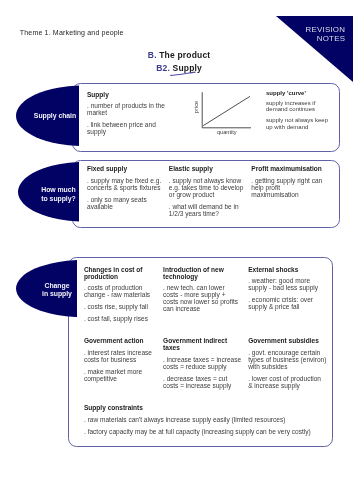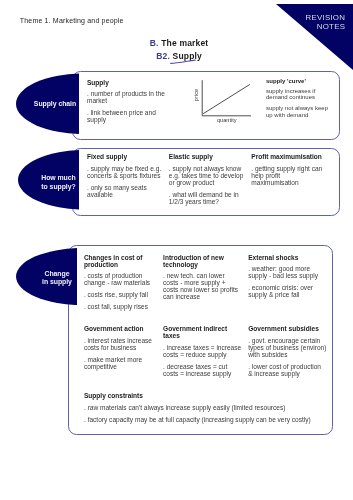--- a/index.html
+++ b/index.html
@@ -1,19 +1,19 @@
 <!DOCTYPE html>
 <html><head>
 <meta charset="utf-8">
 <style>
   html,body{margin:0;padding:0;}
   body{width:353px;height:500px;background:#ffffff;overflow:hidden;
        font-family:"Liberation Sans",sans-serif;color:#1a1a1a;
        -webkit-font-smoothing:antialiased;}
-  .page{position:absolute;left:0;top:4px;width:353px;height:372px;}
+  .page{position:absolute;left:0;top:16px;width:353px;height:372px;}
 
   
   .corner-banner{position:absolute;right:0;top:0;width:77px;height:66px;}
   .corner-text{position:absolute;right:7.8px;top:10.3px;color:#dcdce8;font-size:7.9px;
                line-height:8.7px;text-align:right;letter-spacing:.25px;}
   .theme{position:absolute;left:19.8px;top:12.8px;font-size:7.05px;color:#262626;letter-spacing:0.15px;}
   .title{position:absolute;left:2.6px;top:33.5px;width:353px;text-align:center;font-size:8.5px;
          font-weight:bold;letter-spacing:.18px;}
   .subtitle{position:absolute;left:2.6px;top:47.2px;width:353px;text-align:center;font-size:8.5px;
             font-weight:bold;letter-spacing:.18px;}
@@ -50,21 +50,21 @@
   </svg>
   <div class="corner-text">
     <span>REVISION</span><br>
     <span>NOTES</span>
   </div>
 
   <div class="theme">Theme 1. Marketing and people</div>
 
   <div class="title">
     <span class="accent">B.</span>
-    <span>The market</span>
+    <span>The product</span>
   </div>
   <div class="subtitle">
     <span class="accent">B2.</span>
     <span>Supply</span>
   </div>
   <svg class="ul-swoosh" width="28" height="6" viewBox="0 0 28 6">
     <path d="M0.6 4.3 C 5.5 4.4, 15 2.6, 25.2 1.1" stroke="#5050a0" stroke-width="1.15" fill="none" stroke-linecap="round"></path>
   </svg>
 
   <div class="box" style="left:72px;top:66.7px;width:267.5px;height:69.2px;"></div>

